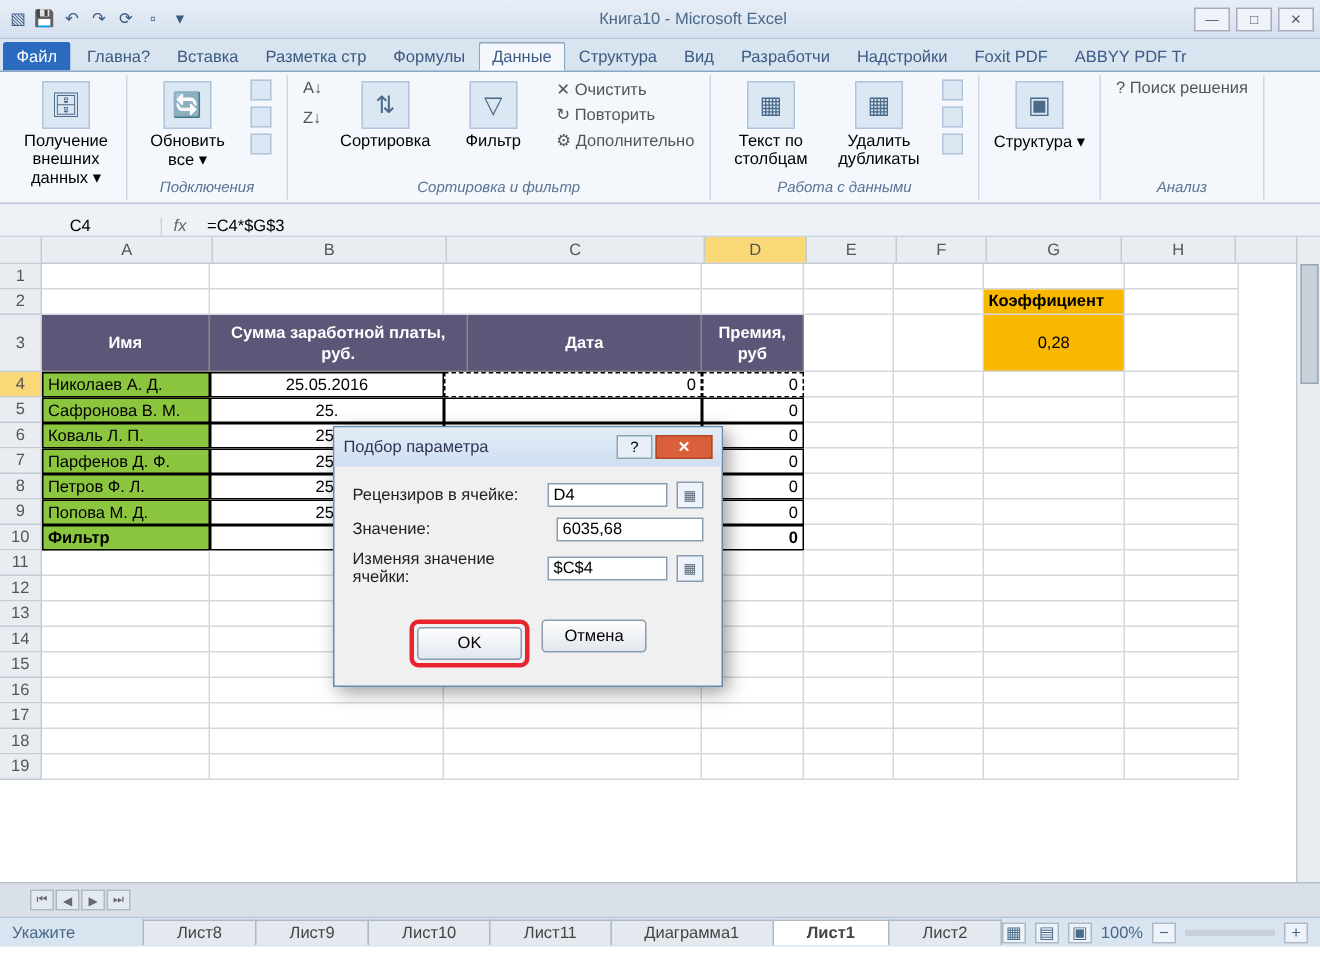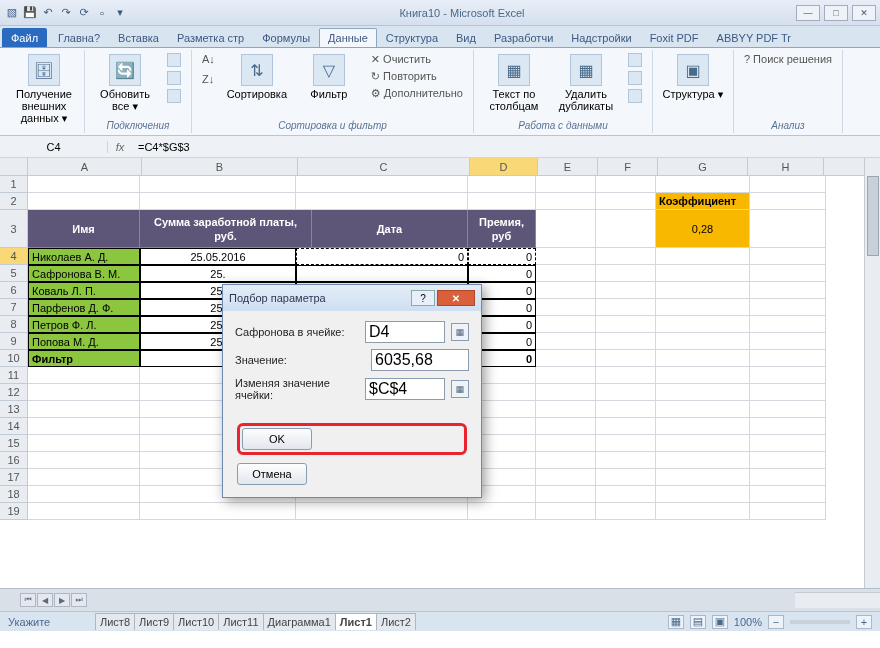--- a/index.html
+++ b/index.html
@@ -16,21 +16,21 @@
 .tab.active{background:#f4f7fb;border-color:#8ba5c4;border-radius:2px 2px 0 0;margin-top:20px;}
 .ribbon{height:88px;background:#f4f7fb;border-bottom:1px solid #b5c5d8;display:flex;padding:2px 4px;gap:0;}
 .group{display:flex;flex-direction:column;align-items:center;border-right:1px solid #cdd9e8;padding:2px 6px;justify-content:space-between;}
 .group .btns{display:flex;gap:4px;align-items:flex-start;height:66px;}
 .bigbtn{display:flex;flex-direction:column;align-items:center;width:68px;text-align:center;padding:2px;gap:2px;}
 .bigbtn .ico{width:32px;height:32px;background:#dce7f4;border:1px solid #b0c4dc;display:flex;align-items:center;justify-content:center;font-size:16px;color:#4a6a8a;}
 .smallbtn{display:flex;align-items:center;gap:4px;color:#555;padding:1px 4px;}
 .smallbtn .sico{width:14px;height:14px;background:#dce7f4;border:1px solid #b0c4dc;display:inline-block;}
 .smallcol{display:flex;flex-direction:column;gap:2px;}
 .group .lbl{color:#5a7496;font-size:10px;font-style:italic;}
-.fbar{height:22px;display:flex;align-items:center;border-bottom:1px solid #cdd5df;background:#eef2f7;}
+.fbar{height:22px;display:flex;align-items:flex-end;border-bottom:1px solid #cdd5df;background:#eef2f7;}
 .namebox{width:108px;border-right:1px solid #cdd5df;padding:0 8px;text-align:center;}
 .fx{width:24px;text-align:center;color:#666;font-style:italic;}
 .formula{flex:1;padding:0 6px;}
 .grid-wrap{position:relative;height:430px;overflow:hidden;}
 .colheads{display:flex;height:18px;background:#e9edf2;border-bottom:1px solid #c3cbd4;}
 .corner{width:28px;border-right:1px solid #c3cbd4;background:#e9edf2;}
 .ch{border-right:1px solid #c3cbd4;text-align:center;color:#555;line-height:18px;}
 .ch.A{width:114px}.ch.B{width:156px}.ch.C{width:172px}.ch.D{width:68px}.ch.E{width:60px}.ch.F{width:60px}.ch.G{width:90px}.ch.H{width:76px}
 .ch.sel{background:#f9d877;}
 .rows{}
@@ -46,37 +46,37 @@
 .date{text-align:center;border:1px solid #000;background:#fff;}
 .num{text-align:right;}
 .blk{border:1px solid #000;background:#fff;}
 .coef{background:#f9b800;text-align:right;}
 .coefhdr{background:#f9b800;font-weight:bold;}
 .marq{border:1px dashed #000!important;}
 .row4 .rh{background:#f9d877;}
 .sheettabs{height:22px;background:#d9e0e8;display:flex;align-items:center;padding-left:20px;border-top:1px solid #b5bec8;gap:0;}
 .nav{display:flex;gap:1px;margin-right:8px;}
 .nav span{width:16px;height:14px;background:#e4e9ef;border:1px solid #aeb8c2;display:inline-flex;align-items:center;justify-content:center;font-size:8px;color:#667;}
-.stab{padding:2px 4px;background:#e4e9ef;border:1px solid #aeb8c2;border-bottom:none;margin-right:-1px;color:#444;margin-top:42px;}
+.stab{padding:2px 22px;background:#e4e9ef;border:1px solid #aeb8c2;border-bottom:none;margin-right:-1px;color:#444;margin-top:42px;}
 .stab.act{background:#fff;font-weight:bold;}
 .status{height:20px;background:#d9e4f1;display:flex;align-items:center;padding:0 8px;color:#4a6a8a;justify-content:space-between;border-top:1px solid #b5c5d8;}
 .status .right{display:flex;align-items:center;gap:6px;}
 .zbtn{width:16px;height:14px;border:1px solid #aab8c8;background:#eef3fa;display:inline-flex;align-items:center;justify-content:center;}
 .dialog{position:absolute;left:222px;top:284px;width:260px;background:#f0f0f0;border:1px solid #6a8ab0;box-shadow:3px 3px 12px rgba(0,0,0,0.4);}
 .dlghdr{height:26px;background:linear-gradient(#e3ecf7,#cedff2);display:flex;align-items:center;padding:0 6px;justify-content:space-between;}
 .dlghdr .dtitle{color:#335;}
 .dlghdr .dbtns{display:flex;gap:2px;}
 .dlghdr .dbtns span{width:24px;height:16px;display:inline-flex;align-items:center;justify-content:center;border:1px solid #8aa;background:#e8eff8;font-size:10px;}
 .dlghdr .dbtns .close{background:#d9603b;color:#fff;border-color:#b04828;width:38px;font-weight:bold;}
 .dlgbody{padding:10px 12px;}
 .frow{display:flex;align-items:center;margin-bottom:6px;gap:6px;}
 .frow label{flex:1;color:#222;}
-.frow input{width:80px;border:1px solid #8a9cb0;padding:1px 3px;font-size:16px;background:#fff;}
+.frow input{width:80px;border:1px solid #8a9cb0;padding:1px 3px;font-size:11px;background:#fff;}
 .refbtn{width:18px;height:18px;border:1px solid #8a9cb0;background:#eef3fa;display:inline-flex;align-items:center;justify-content:center;font-size:9px;color:#567;}
-.dlgfoot{display:flex;justify-content:center;gap:8px;padding:6px 14px 12px;flex-direction:column;}
+.dlgfoot{display:flex;justify-content:center;gap:8px;padding:6px 14px 12px;}
 .dlgfoot button{width:70px;height:22px;border:1px solid #8a9cb0;background:linear-gradient(#fdfdfd,#e2e7ee);border-radius:3px;}
 .highlight{border:3px solid #e8252f;border-radius:6px;padding:2px;}
 .vsb{position:absolute;right:0;top:0;width:16px;height:430px;background:#e9edf2;border-left:1px solid #c3cbd4;}
 .vsb .thumb{position:absolute;top:18px;left:2px;width:12px;height:80px;background:#c8d0da;border:1px solid #9aa6b2;}
 .hsb{height:16px;background:#e9edf2;border-top:1px solid #c3cbd4;position:relative;margin-left:380px;}
 </style>
 </head>
 <body>
 
 <div class="titlebar">
@@ -474,21 +474,21 @@
 <div class="dialog">
   <div class="dlghdr">
     <span class="dtitle">Подбор параметра</span>
     <div class="dbtns">
       <span>?</span>
       <span class="close">✕</span>
     </div>
   </div>
   <div class="dlgbody">
     <div class="frow">
-      <label>Сафронова в ячейке:</label>
+      <label>Рецензиров в ячейке:</label>
       <input value="D4" style="">
       <span class="refbtn">▦</span>
     </div>
     <div class="frow">
       <label>Значение:</label>
       <input style="width: 98px;" value="6035,68">
     </div>
     <div class="frow">
       <label>Изменяя значение ячейки:</label>
       <input value="$C$4" style="">

